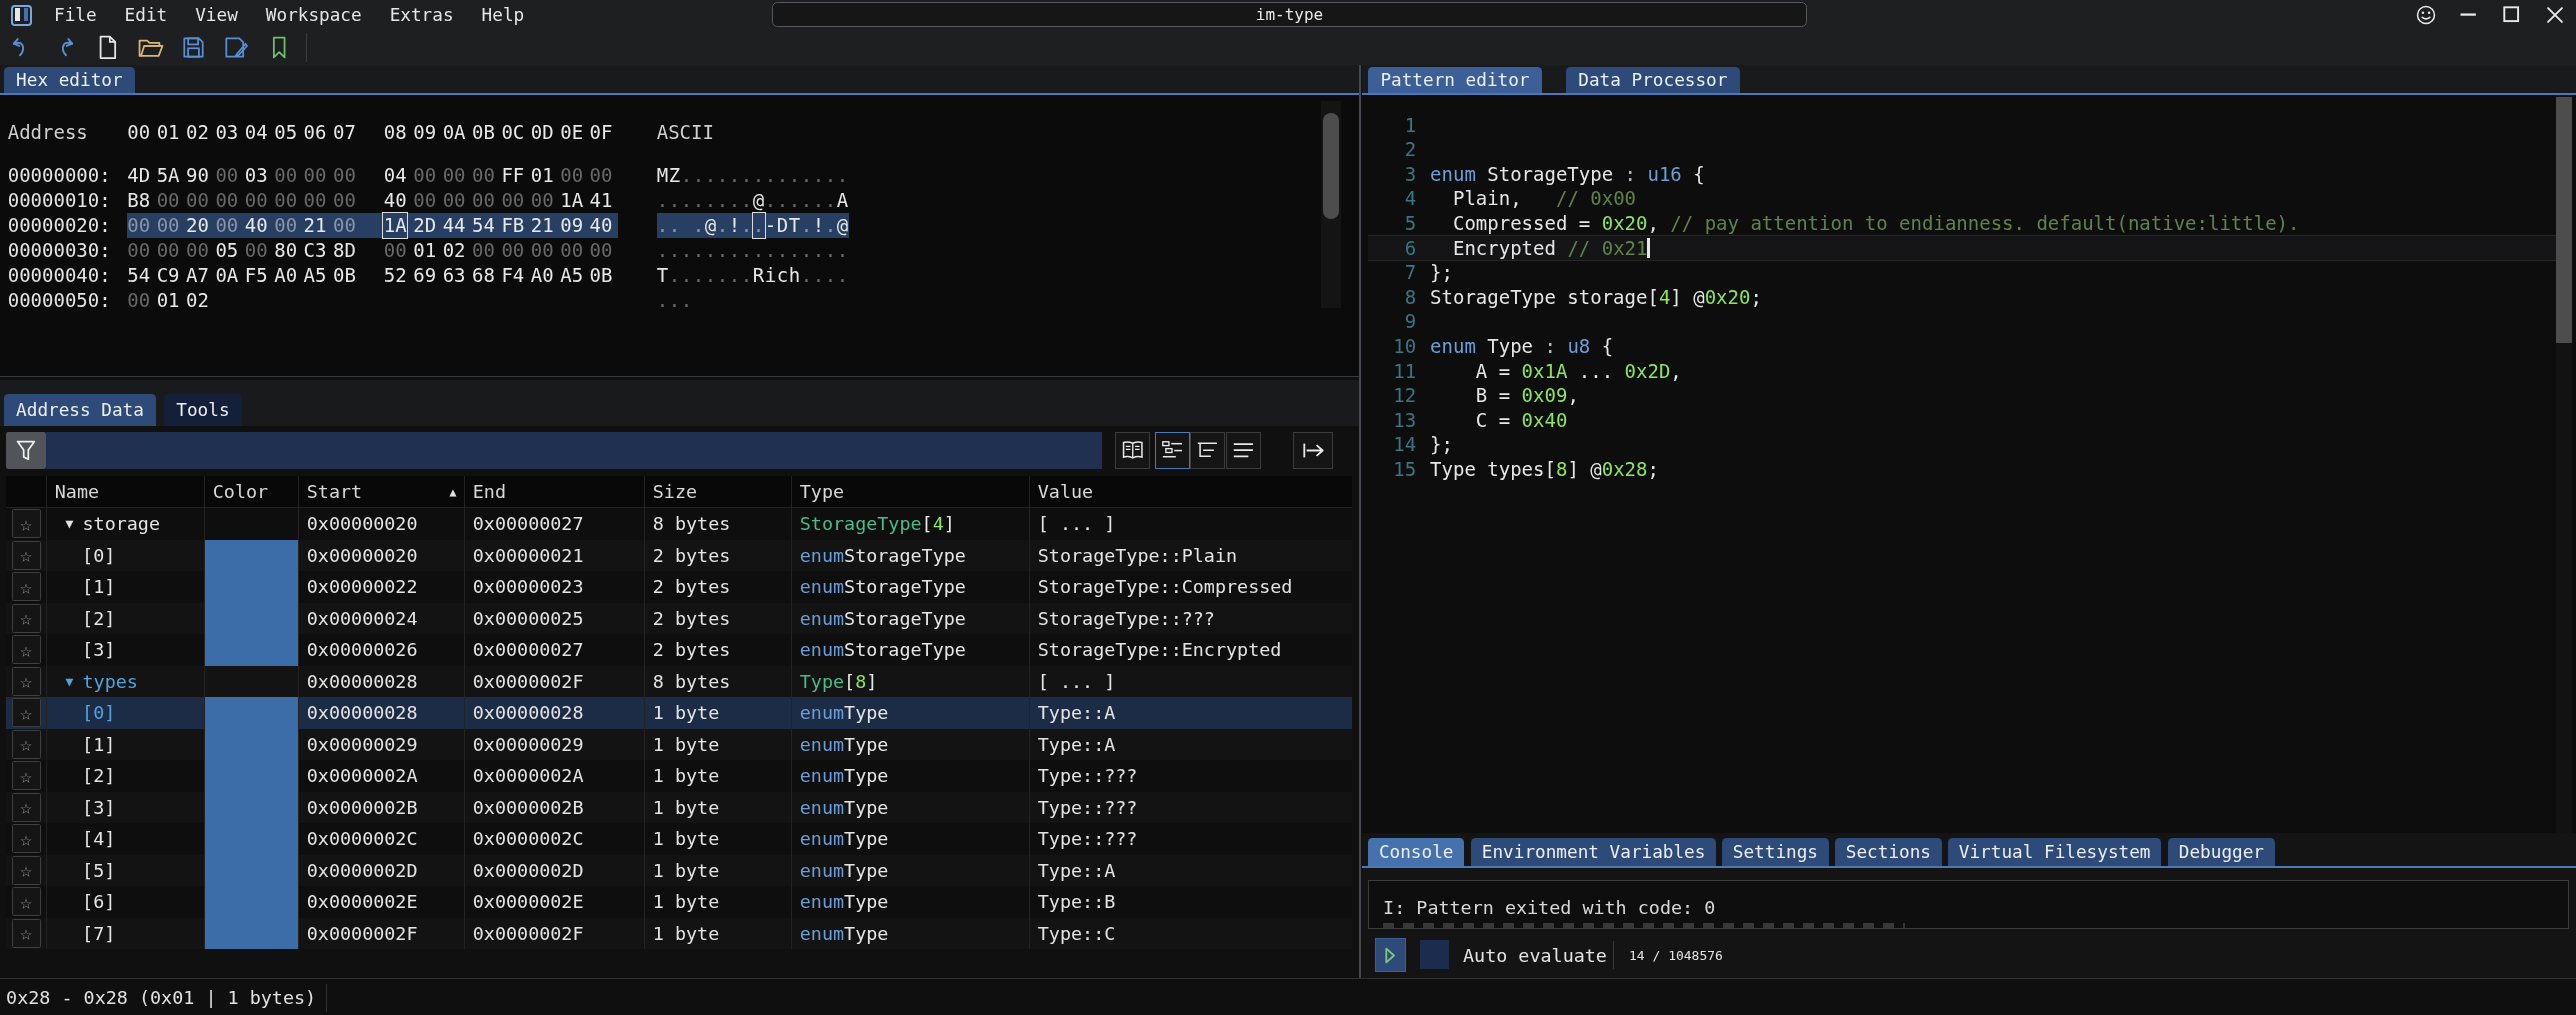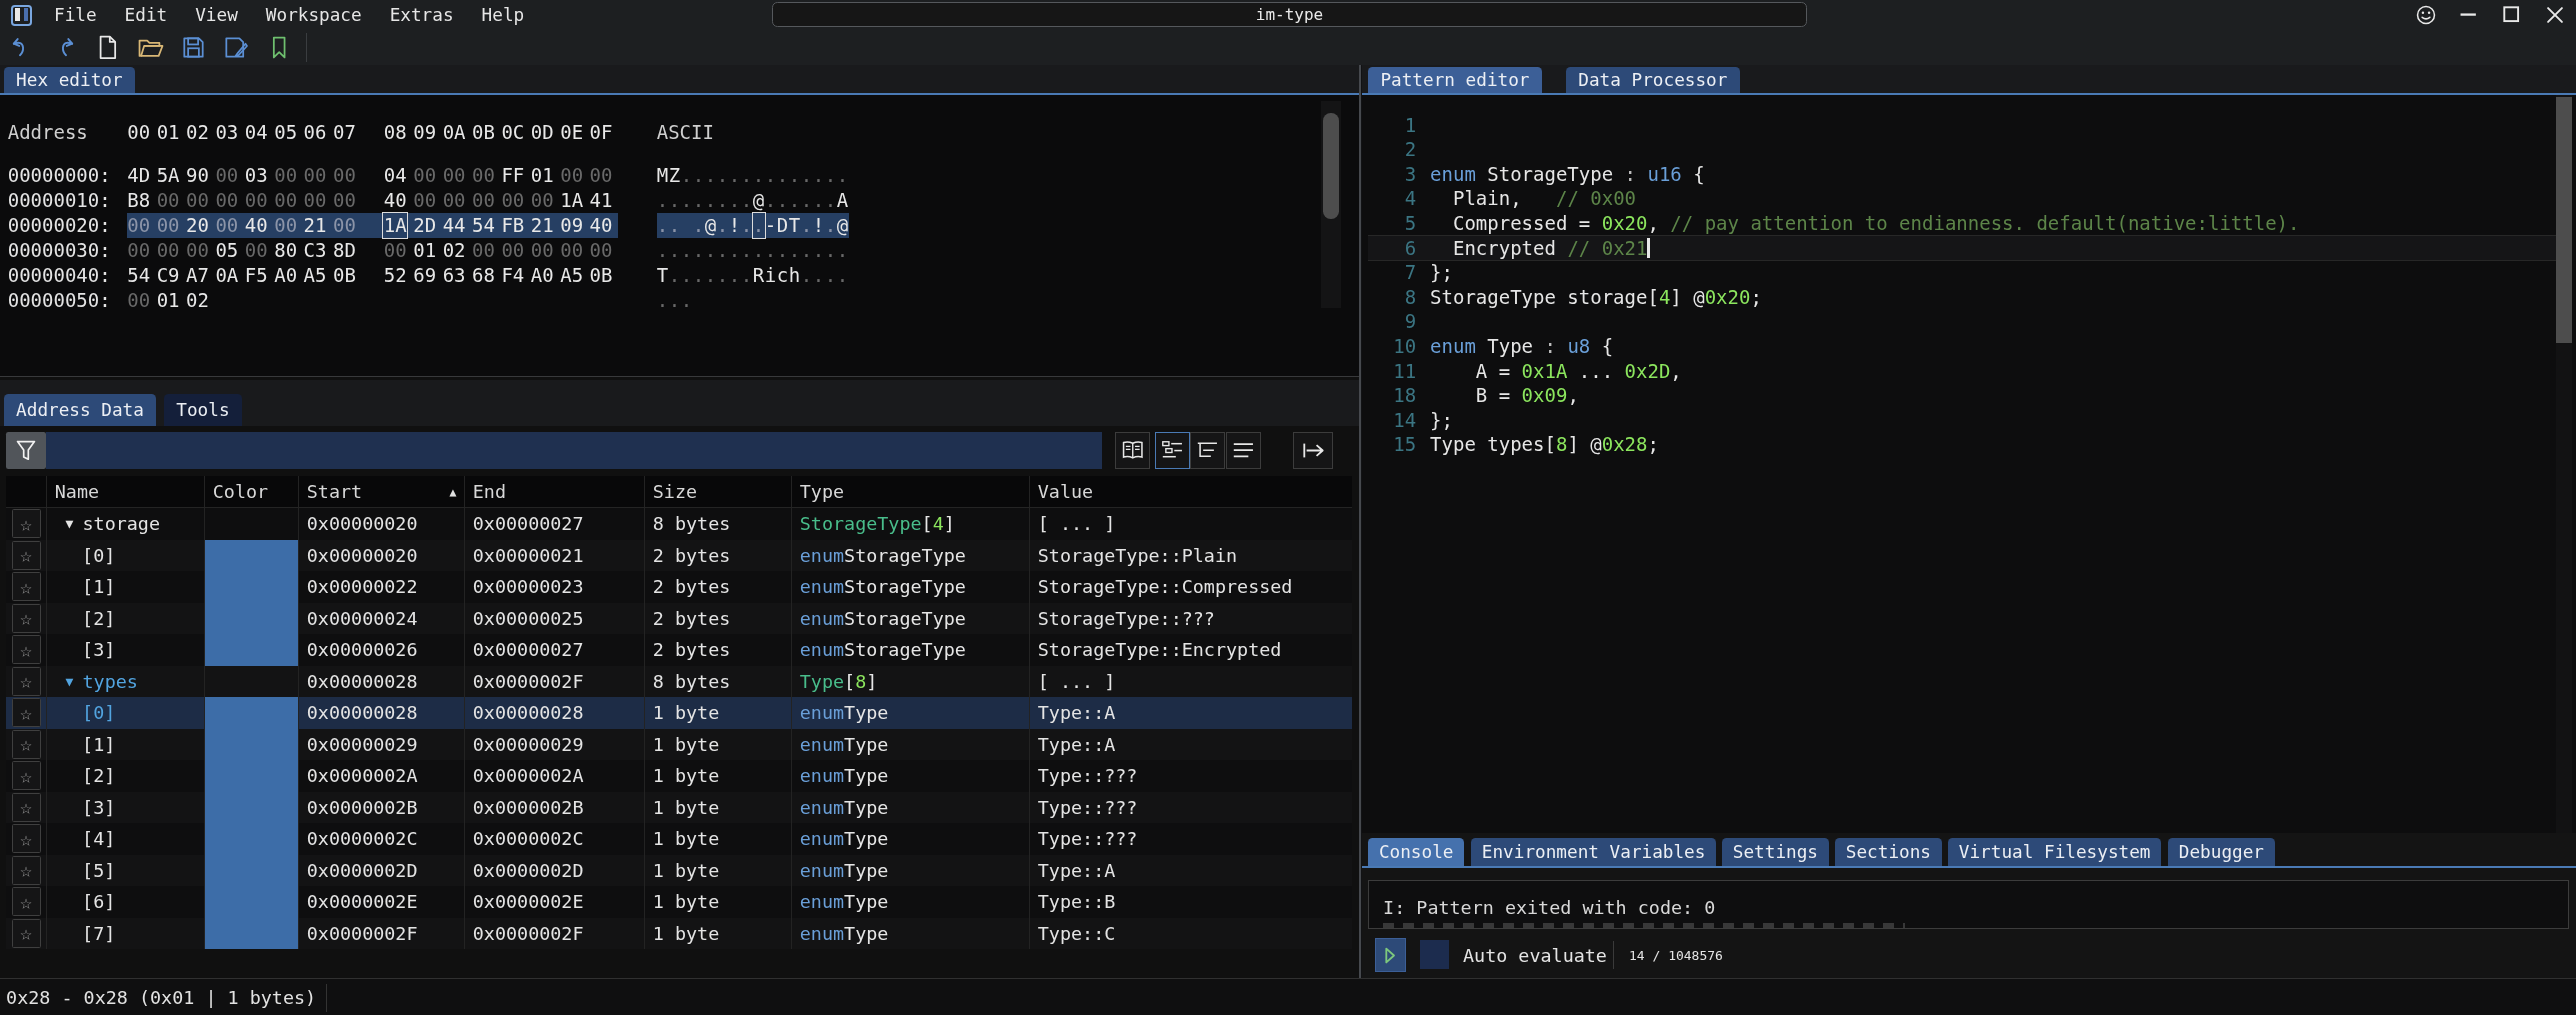--- a/index.html
+++ b/index.html
@@ -658,21 +658,22 @@
           <div class="code-line"><span class="ln">2</span><span></span></div>
           <div class="code-line"><span class="ln">3</span><span><span class="tk-kw">enum</span><span class="tk-tx"> StorageType </span><span class="tk-pu">: </span><span class="tk-kw">u16</span><span class="tk-tx"> {</span></span></div>
           <div class="code-line"><span class="ln">4</span><span><span class="tk-tx">  Plain,   </span><span class="tk-cm">// 0x00</span></span></div>
           <div class="code-line"><span class="ln">5</span><span><span class="tk-tx">  Compressed = </span><span class="tk-nm">0x20</span><span class="tk-tx">, </span><span class="tk-cm">// pay attention to endianness. default(native:little).</span></span></div>
           <div class="code-line cur"><span class="ln">6</span><span><span class="tk-tx">  Encrypted </span><span class="tk-cm">// 0x21</span><span class="caret"></span></span></div>
           <div class="code-line"><span class="ln">7</span><span><span class="tk-tx">};</span></span></div>
           <div class="code-line"><span class="ln">8</span><span><span class="tk-tx">StorageType storage[</span><span class="tk-nm">4</span><span class="tk-tx">] @</span><span class="tk-nm">0x20</span><span class="tk-tx">;</span></span></div>
           <div class="code-line"><span class="ln">9</span><span></span></div>
           <div class="code-line"><span class="ln">10</span><span><span class="tk-kw">enum</span><span class="tk-tx"> Type </span><span class="tk-pu">: </span><span class="tk-kw">u8</span><span class="tk-tx"> {</span></span></div>
           <div class="code-line"><span class="ln">11</span><span><span class="tk-tx">    A = </span><span class="tk-nm">0x1A</span><span class="tk-tx"> ... </span><span class="tk-nm">0x2D</span><span class="tk-tx">,</span></span></div>
-          <div class="code-line"><span class="ln">18</span><span><span class="tk-tx">    B = </span><span class="tk-nm">0x09</span><span class="tk-tx">,</span></span></div>
+          <div class="code-line"><span class="ln">12</span><span><span class="tk-tx">    B = </span><span class="tk-nm">0x09</span><span class="tk-tx">,</span></span></div>
+          <div class="code-line"><span class="ln">13</span><span><span class="tk-tx">    C = </span><span class="tk-nm">0x40</span></span></div>
           <div class="code-line"><span class="ln">14</span><span><span class="tk-tx">};</span></span></div>
           <div class="code-line"><span class="ln">15</span><span><span class="tk-tx">Type types[</span><span class="tk-nm">8</span><span class="tk-tx">] @</span><span class="tk-nm">0x28</span><span class="tk-tx">;</span></span></div>
         </div>
       <div class="pe-scroll-track">
         <div class="pe-scroll-thumb"></div>
       </div>
     </div>
 
     <div class="bp-tabs" id="bp-tabs">
         <div class="btab active" style="left: 6.1px;">

